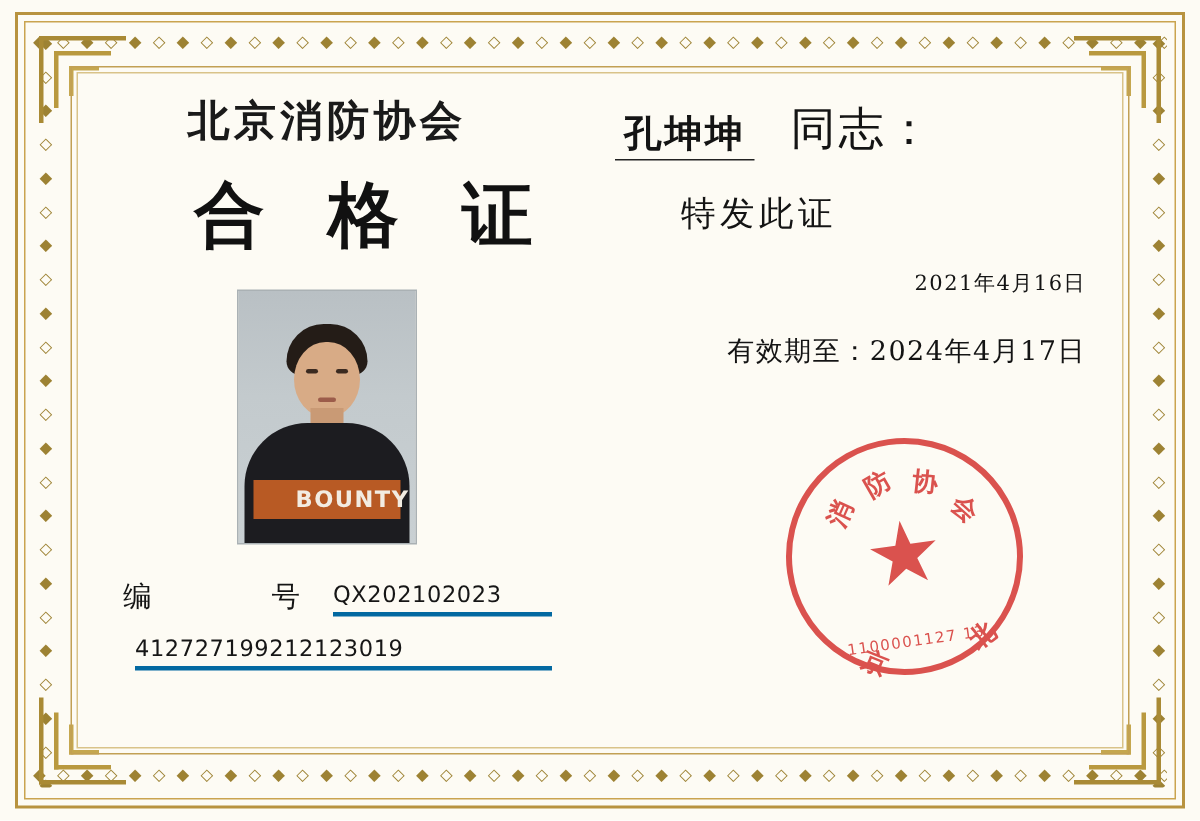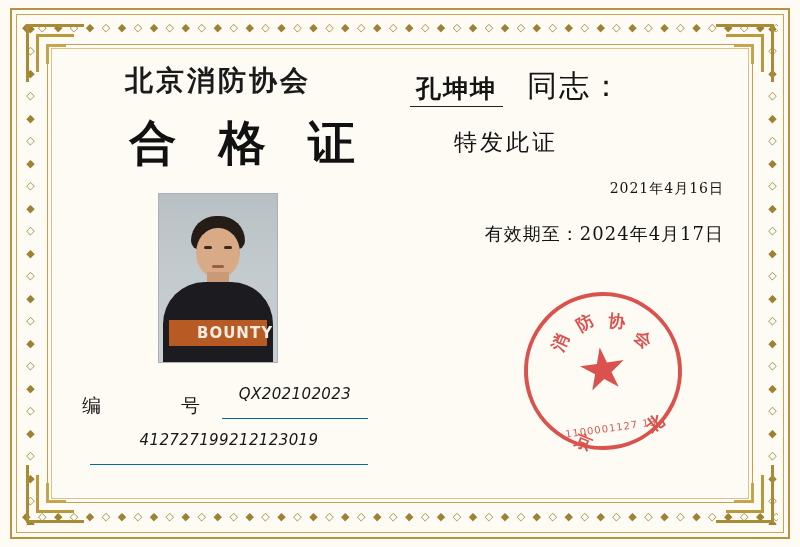--- a/index.html
+++ b/index.html
@@ -193,45 +193,43 @@
     font-weight: 700;
     letter-spacing: 1px;
     color: #f2ece2;
     font-family: "DejaVu Sans", sans-serif;
     margin-left: 17px;
   }
 
   .field-rows {
     margin-top: 22px;
     padding-left: 14px;
-    text-align: center;
   }
   .field-row {
     display: flex;
     align-items: flex-end;
     margin-bottom: 12px;
   }
   .field-label {
     font-family: "DejaVu Serif", "Liberation Serif", serif;
     font-size: 19px;
     color: #141414;
     letter-spacing: 1px;
     white-space: nowrap;
   }
   .field-label.spaced { letter-spacing: 14px; }
   .field-value {
     flex: 1;
     margin-left: 8px;
-    border-bottom: 1px solid #0369a1;
+    border-bottom: 3px solid #0369a1;
     font-family: "DejaVu Sans", "Liberation Sans", sans-serif;
     font-size: 15px;
     color: #161616;
-    padding-bottom: 15px;
+    padding-bottom: 3px;
     letter-spacing: 0.4px;
-    font-style: italic;
   }
 
   
   .right-col {
     position: absolute;
     left: 410px;
     top: 66px;
     width: 320px;
     font-family: "DejaVu Serif", "Liberation Serif", serif;
     color: #141414;

